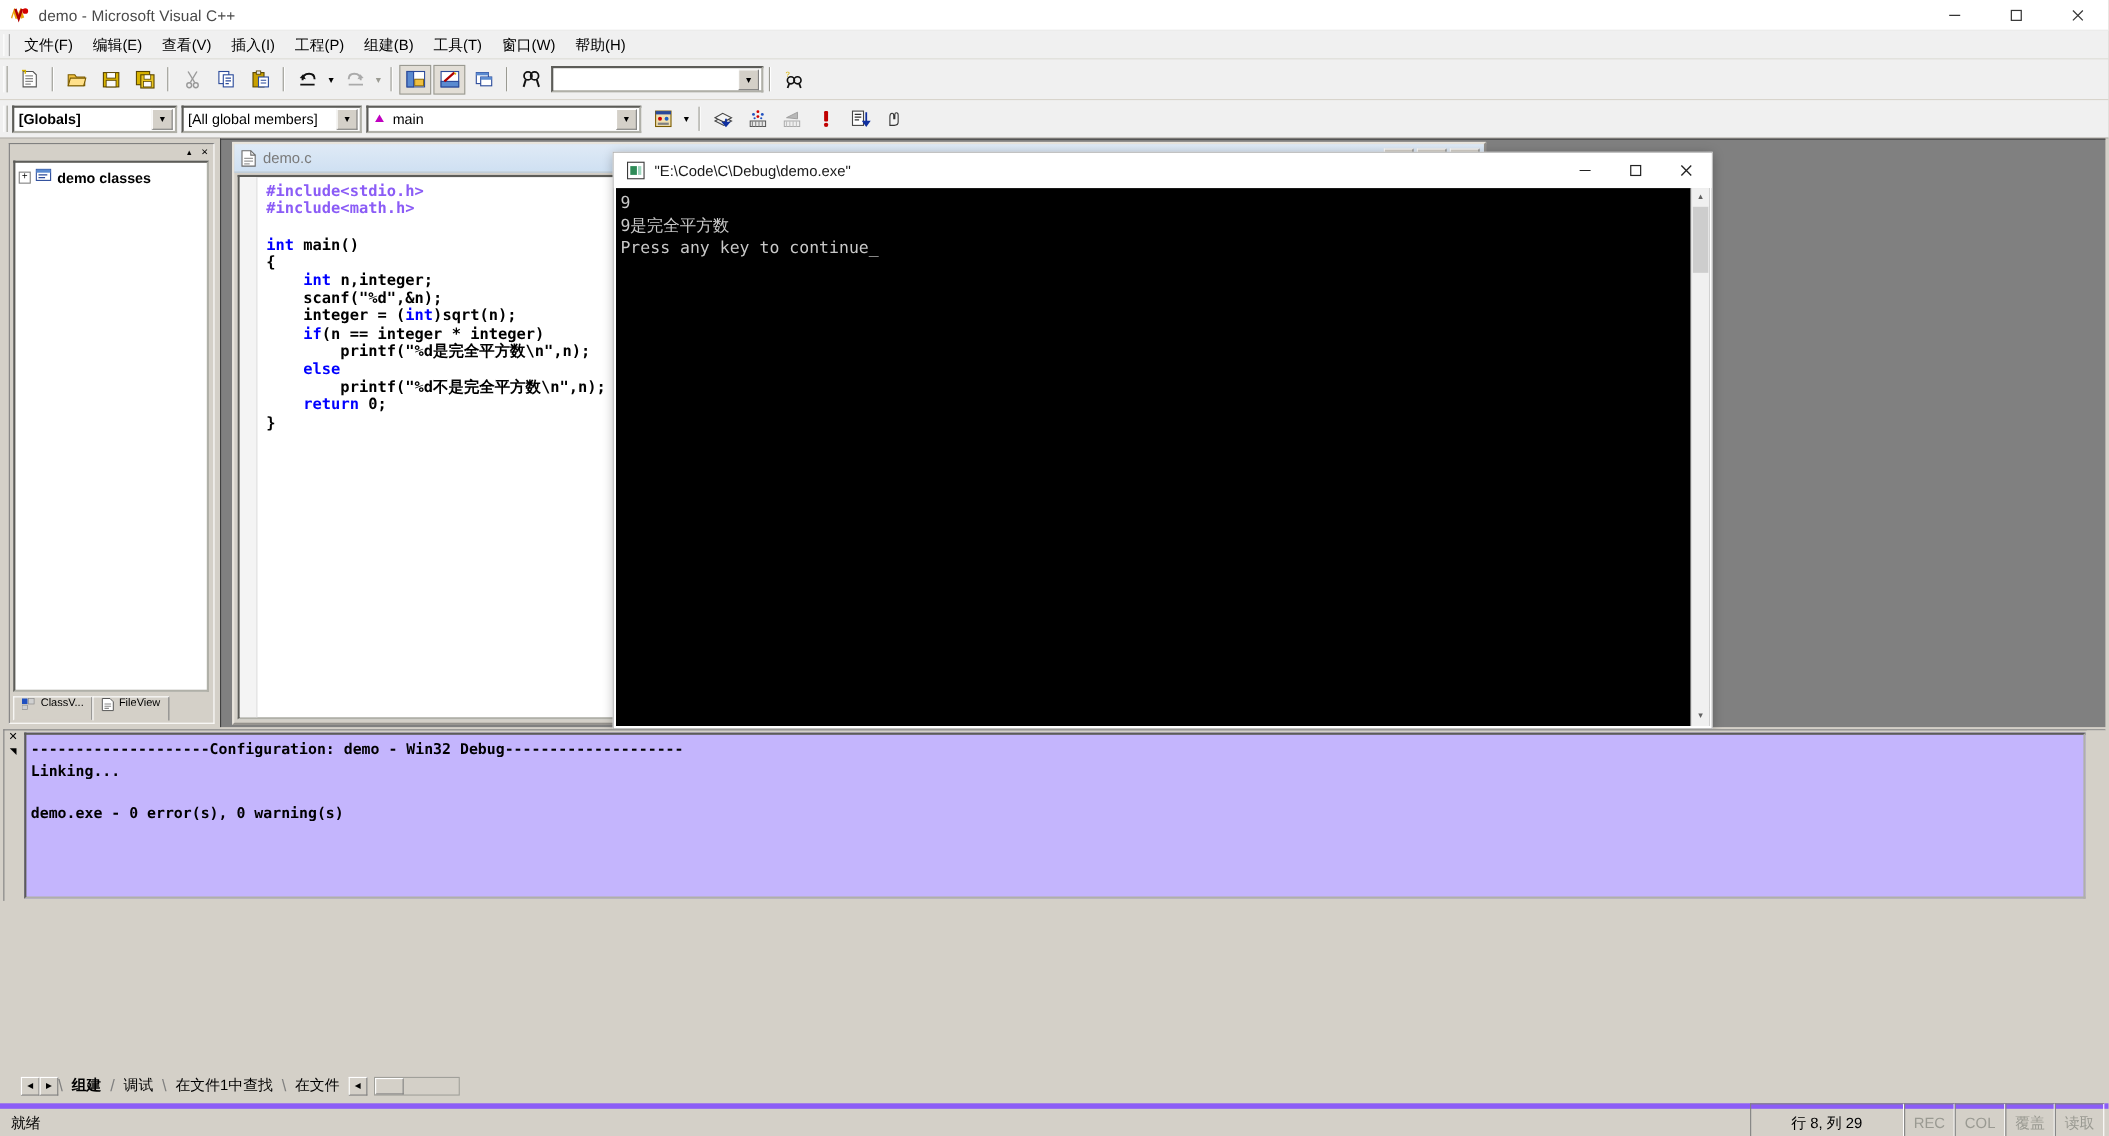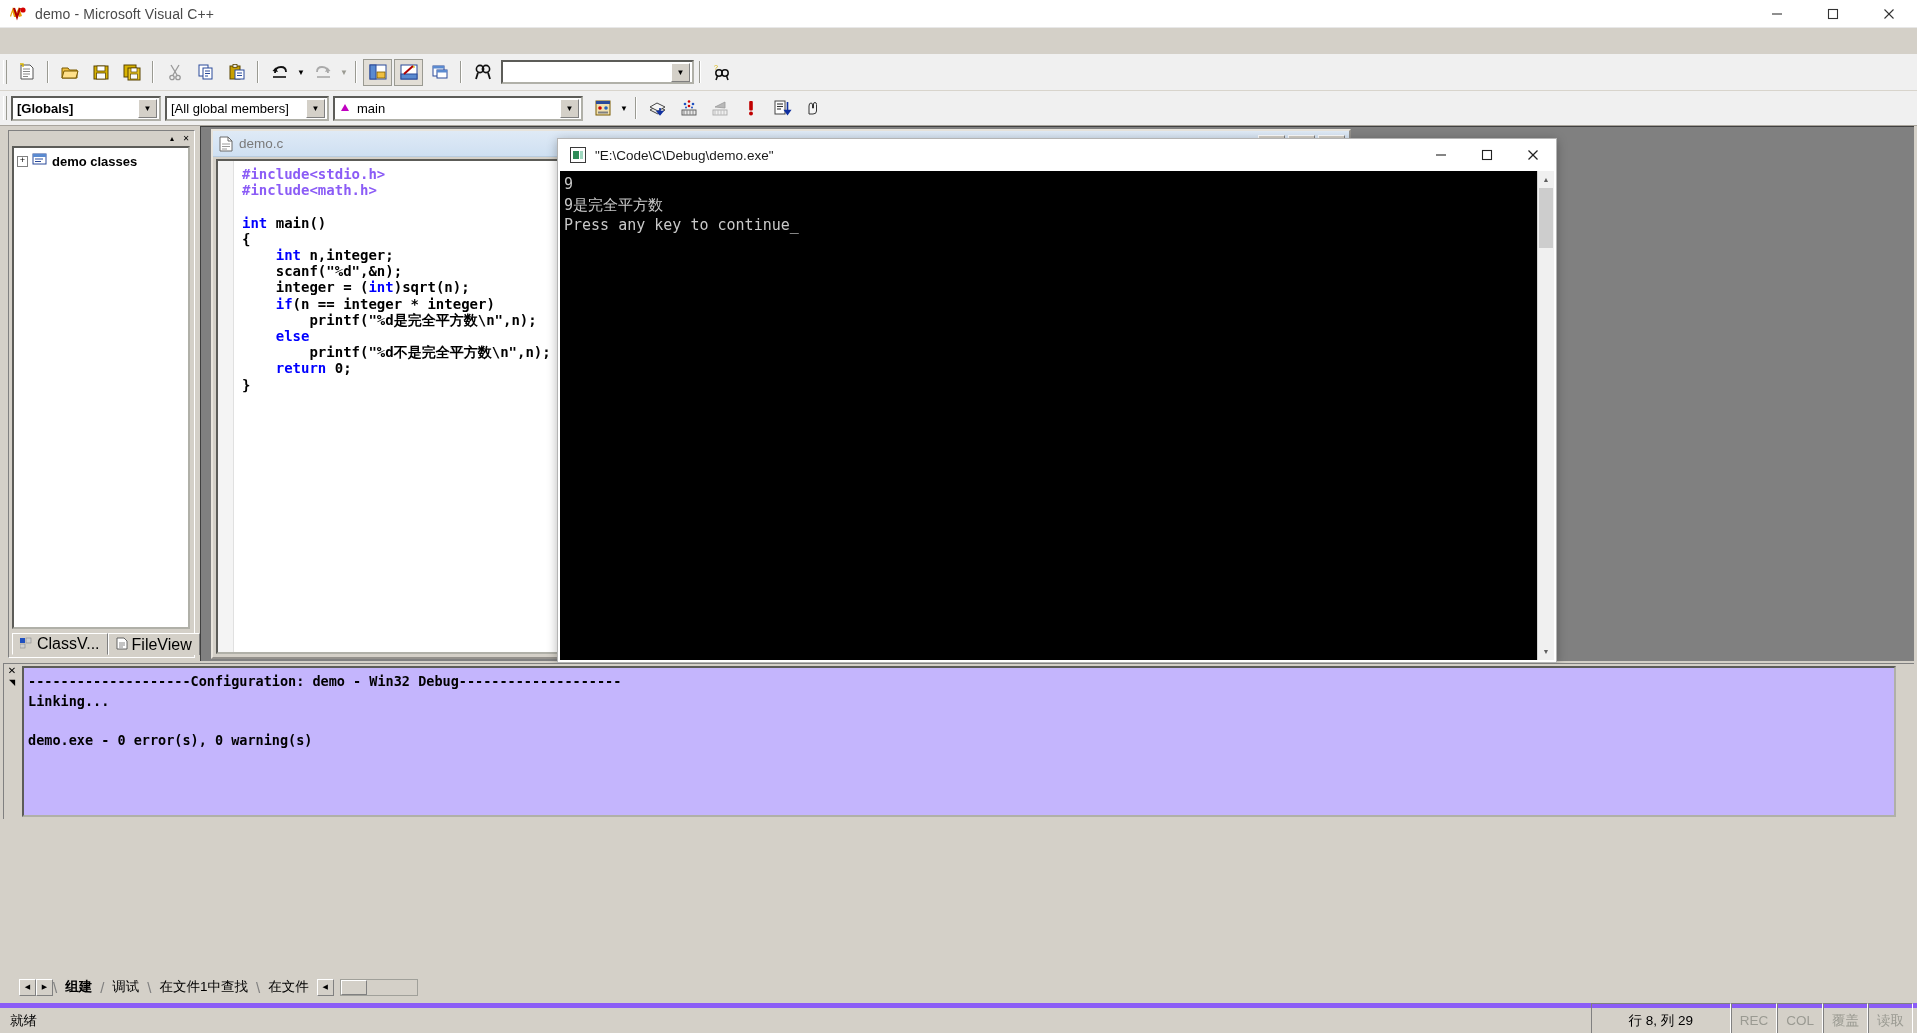--- a/index.html
+++ b/index.html
@@ -140,22 +140,22 @@
     width: 11px; height: 11px; border: 1px solid #808080; background: #fff;
     display:flex; align-items:center; justify-content:center;
     font-size: 9px; line-height: 9px; color:#000; font-family: "Liberation Mono", monospace;
   }
   .tree-label { font-size: 13px; font-weight: bold; color:#000; }
 
   .wsp-tabs {
     position: absolute; left: 3px; bottom: 2px; height: 24px; display: flex; align-items: flex-end;
   }
   .wsp-tab {
-    height: 22px; display:flex; align-items:center; gap:4px; padding: 0 7px;
-    background: #d4d0c8; font-size: 16px; color: #000;
+    height: 22px; display:flex; gap:4px; padding: 0 7px;
+    background: #d4d0c8; font-size: 10px; color: #000;
     border-top: 1px solid #ffffff; border-left: 1px solid #ffffff;
     border-right: 1px solid #808080;
   }
   .wsp-tab.active { background: #d4d0c8; font-weight: normal; border-bottom: 1px solid #d4d0c8;}
 
   
   .mdi {
     position: absolute; left: 200px; top: 126px; right: 3px; height: 535px;
     background: #808080;
     border-top: 1px solid #404040; border-left: 1px solid #404040;
@@ -334,20 +334,32 @@
       </div>
       <div class="win-btn">
         <svg width="12" height="12">
             <line x1="1.5" y1="1.5" x2="10.5" y2="10.5" stroke="#333" stroke-width="1.1"></line>
             <line x1="10.5" y1="1.5" x2="1.5" y2="10.5" stroke="#333" stroke-width="1.1"></line>
           </svg>
       </div>
     </div>
   </div>
 
+  <div class="menubar">
+    <span class="grip"></span>
+    <span class="menu-item">文件(F)</span>
+    <span class="menu-item">编辑(E)</span>
+    <span class="menu-item">查看(V)</span>
+    <span class="menu-item">插入(I)</span>
+    <span class="menu-item">工程(P)</span>
+    <span class="menu-item">组建(B)</span>
+    <span class="menu-item">工具(T)</span>
+    <span class="menu-item">窗口(W)</span>
+    <span class="menu-item">帮助(H)</span>
+  </div>
 
   <div class="toolbar" id="toolbar1">
     <span class="tb-grip"></span>
 
     <div class="tb-btn">
       <svg width="18" height="18" viewBox="0 0 18 18">
         <path d="M3 2 H12 L15 5 V16 H3 Z" fill="#fff" stroke="#555" stroke-width="1"></path>
         <line x1="5" y1="6" x2="12" y2="6" stroke="#888"></line>
           <line x1="5" y1="8.5" x2="12" y2="8.5" stroke="#888"></line>
         <line x1="5" y1="11" x2="12" y2="11" stroke="#888"></line>

